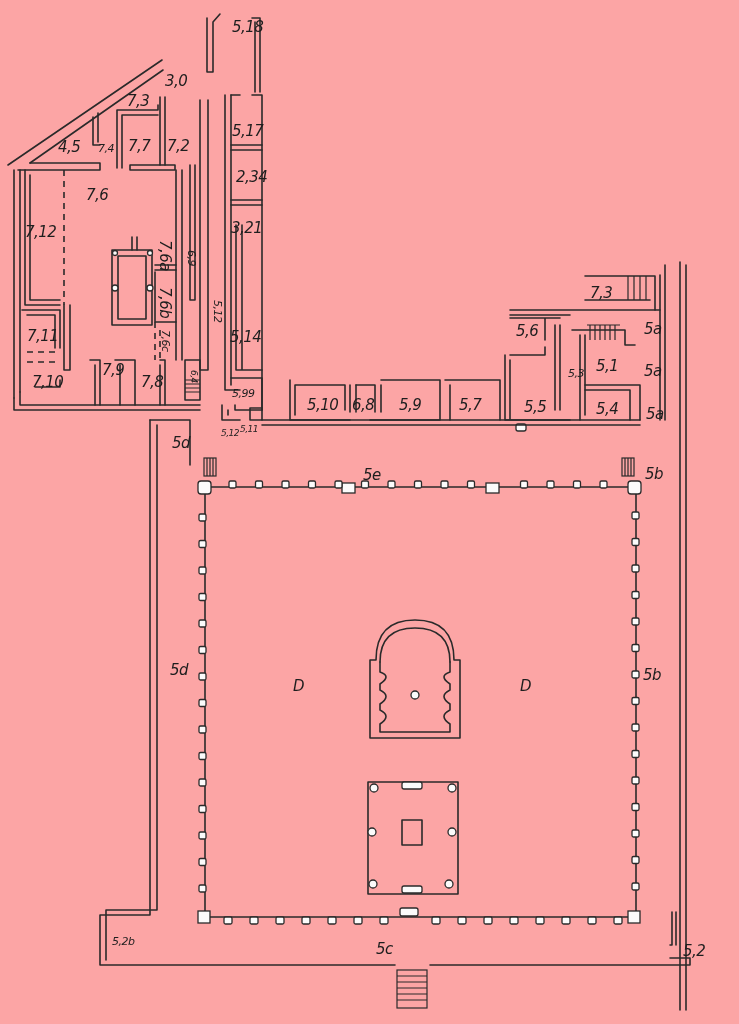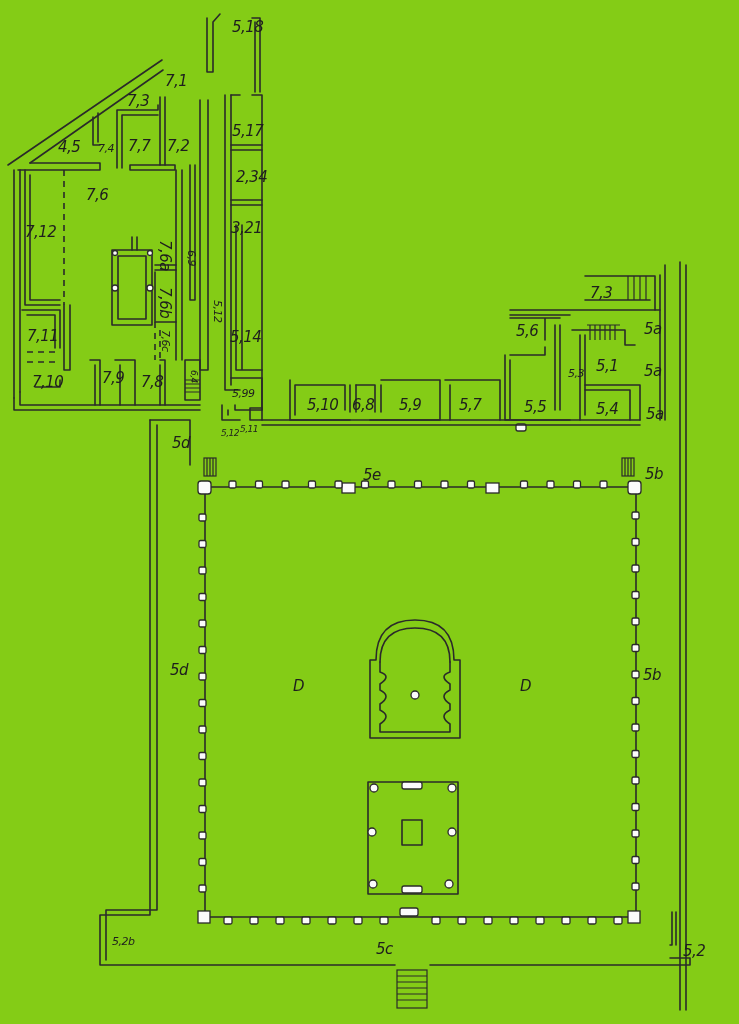--- a/index.html
+++ b/index.html
@@ -1,16 +1,16 @@
 <!DOCTYPE html>
 <html><head>
 <meta charset="utf-8">
 <style>
   html, body { margin: 0; padding: 0; background: #fafafa; }
-  #stage { position: relative; width: 739px; height: 1024px; background: #84cc16; overflow: hidden; }
+  #stage { position: relative; width: 739px; height: 1024px; background: #fca5a5; overflow: hidden; }
   svg { position: absolute; left: 0; top: 0; }
   .w { fill: none; stroke: #2a2a2a; stroke-width: 1.6; stroke-linejoin: round; stroke-linecap: round; }
   .wt { fill: none; stroke: #2a2a2a; stroke-width: 1.2; }
   .dash { fill: none; stroke: #2a2a2a; stroke-width: 1.6; stroke-dasharray: 6 5; }
   .pier { fill: #fbfbfb; stroke: #2a2a2a; stroke-width: 1.3; }
   .lbl { position: absolute; font-family: "DejaVu Sans", sans-serif; font-style: italic; font-size: 15px; color: #1e1e1e; white-space: nowrap; letter-spacing: -0.5px; }
   .lbl.sm { font-size: 11px; }
   .lbl.xs { font-size: 9px; }
   .lbl.rot { transform: rotate(90deg); transform-origin: left top; }
 </style>
@@ -211,40 +211,40 @@
     <circle class="pier" cx="452" cy="832" r="4"></circle>
     <circle class="pier" cx="373" cy="884" r="4"></circle>
     <circle class="pier" cx="449" cy="884" r="4"></circle>
     <rect class="pier" x="402" y="782" width="20" height="7" rx="2"></rect>
     <rect class="pier" x="402" y="886" width="20" height="7" rx="2"></rect>
     <rect class="w" x="402" y="820" width="20" height="25"></rect>
   </g>
 </svg>
 
 <span class="lbl" style="left:232px;top:18px">5,18</span>
-<span class="lbl" style="left:165px;top:72px">7,1</span>
+<span class="lbl" style="left:165px;top:72px">3,0</span>
 <span class="lbl" style="left:127px;top:92px">7,3</span>
 <span class="lbl" style="left:58px;top:138px">4,5</span>
 <span class="lbl sm" style="left:98px;top:142px">7,4</span>
 <span class="lbl" style="left:128px;top:137px">7,7</span>
 <span class="lbl" style="left:167px;top:137px">7,2</span>
 <span class="lbl" style="left:232px;top:122px">5,17</span>
 <span class="lbl" style="left:236px;top:168px">2,34</span>
 <span class="lbl" style="left:86px;top:186px">7,6</span>
 <span class="lbl" style="left:231px;top:219px">3,21</span>
 <span class="lbl" style="left:25px;top:223px">7,12</span>
 <span class="lbl rot" style="left:174px;top:240px">7,6a</span>
 <span class="lbl sm rot" style="left:198px;top:250px">6,9</span>
 <span class="lbl rot" style="left:174px;top:287px">7,6b</span>
 <span class="lbl sm rot" style="left:224px;top:300px">5,12</span>
 <span class="lbl" style="left:230px;top:328px">5,14</span>
 <span class="lbl" style="left:27px;top:327px">7,11</span>
 <span class="lbl sm rot" style="left:172px;top:330px">7,6c</span>
 <span class="lbl" style="left:32px;top:373px">7,10</span>
-<span class="lbl" style="left:102px;top:369px">7,9</span>
+<span class="lbl" style="left:102px;top:361px">7,9</span>
 <span class="lbl" style="left:141px;top:373px">7,8</span>
 <span class="lbl xs rot" style="left:199px;top:370px">6,4</span>
 <span class="lbl sm" style="left:232px;top:387px">5,99</span>
 <span class="lbl xs" style="left:221px;top:428px">5,12</span>
 <span class="lbl xs" style="left:240px;top:424px">5,11</span>
 <span class="lbl" style="left:307px;top:396px">5,10</span>
 <span class="lbl" style="left:352px;top:396px">6,8</span>
 <span class="lbl" style="left:399px;top:396px">5,9</span>
 <span class="lbl" style="left:459px;top:396px">5,7</span>
 <span class="lbl" style="left:524px;top:398px">5,5</span>

